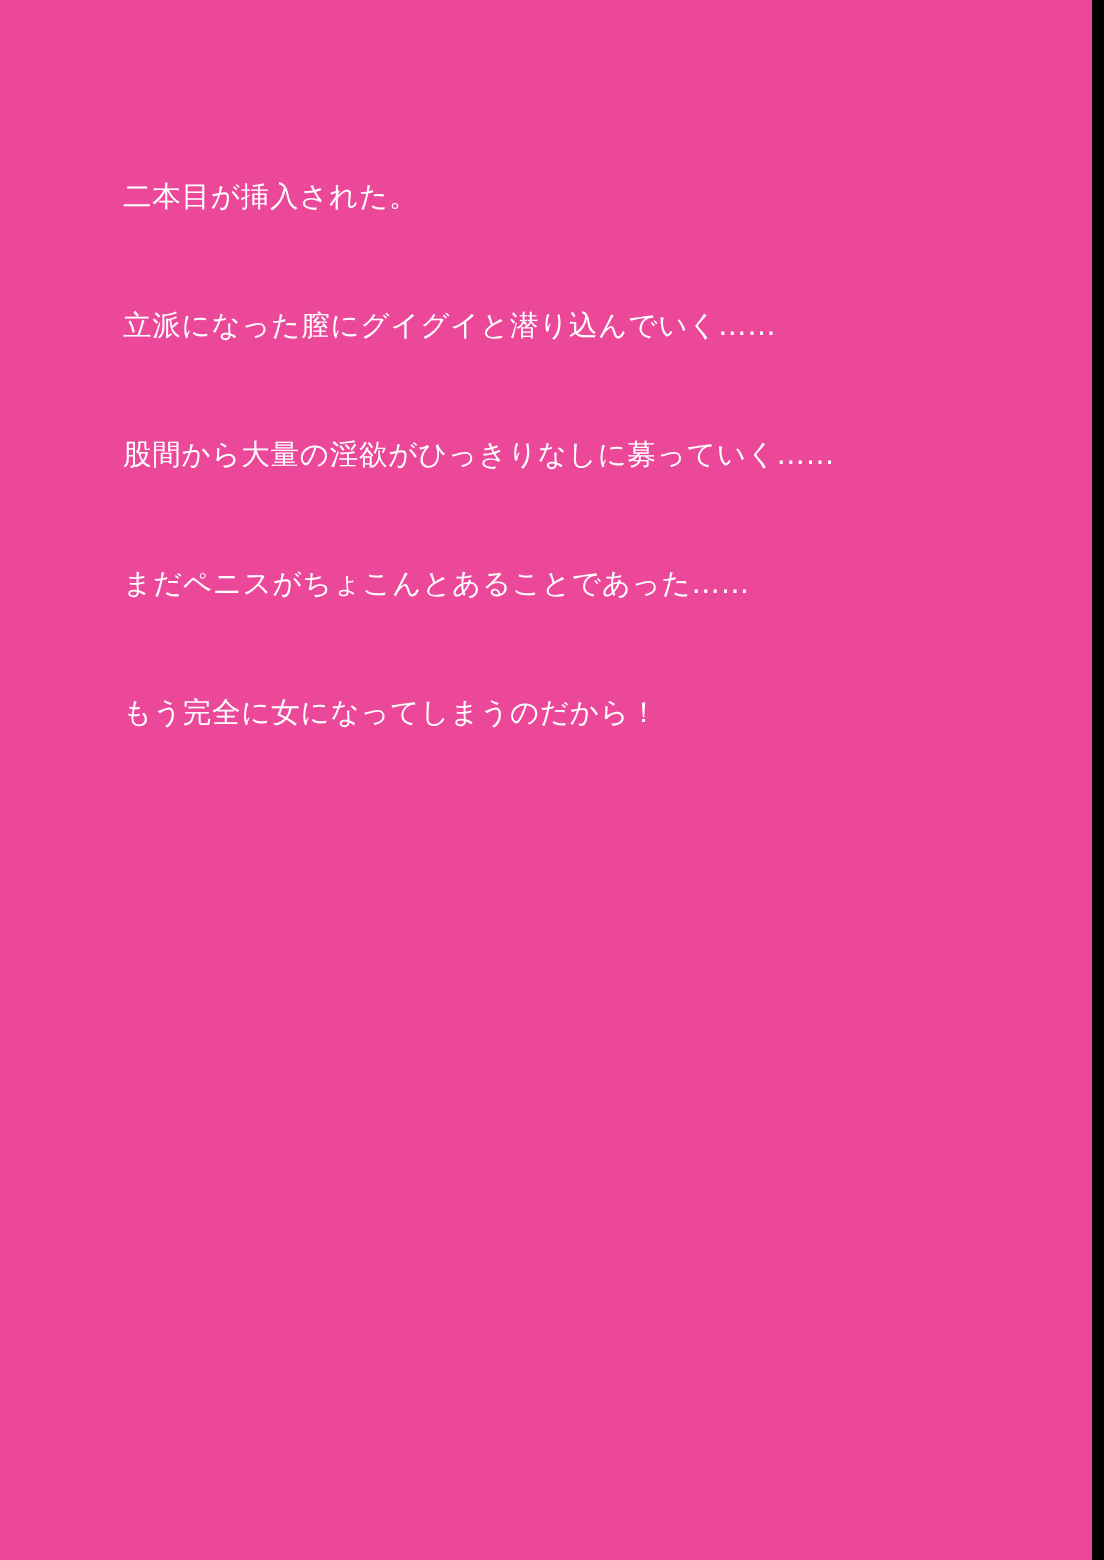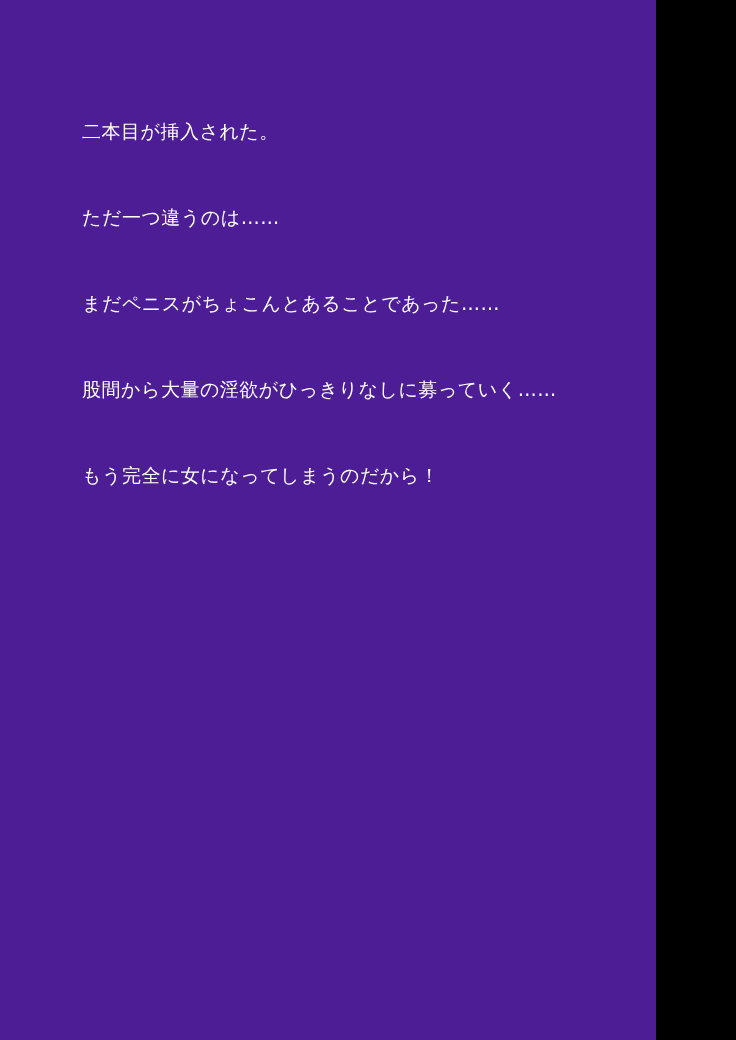--- a/index.html
+++ b/index.html
@@ -8,23 +8,23 @@
     background: #000000;
   }
   body {
     width: 736px;
     height: 1040px;
     overflow: hidden;
     font-family: "DejaVu Sans", "Liberation Sans", sans-serif;
   }
   #page {
     position: relative;
-    width: 656px;
+    width: 728px;
     height: 1040px;
-    background: #4c1d95;
+    background: #ec4899;
     box-sizing: border-box;
   }
   #text-block {
     position: absolute;
     left: 82px;
     top: 118px;
     width: 600px;
   }
   .line {
     color: #ffffff;
@@ -38,18 +38,18 @@
   .line:last-child {
     margin-bottom: 0;
   }
 </style>
 </head>
 <body>
 
 <div id="page">
   <div id="text-block">
     <p class="line">二本目が挿入された。</p>
-    <p class="line">ただ一つ違うのは……</p>
+    <p class="line">立派になった膣にグイグイと潜り込んでいく……</p>
+    <p class="line">股間から大量の淫欲がひっきりなしに募っていく……</p>
     <p class="line">まだペニスがちょこんとあることであった……</p>
-    <p class="line">股間から大量の淫欲がひっきりなしに募っていく……</p>
     <p class="line">もう完全に女になってしまうのだから！</p>
   </div>
 </div>
 
 </body></html>

